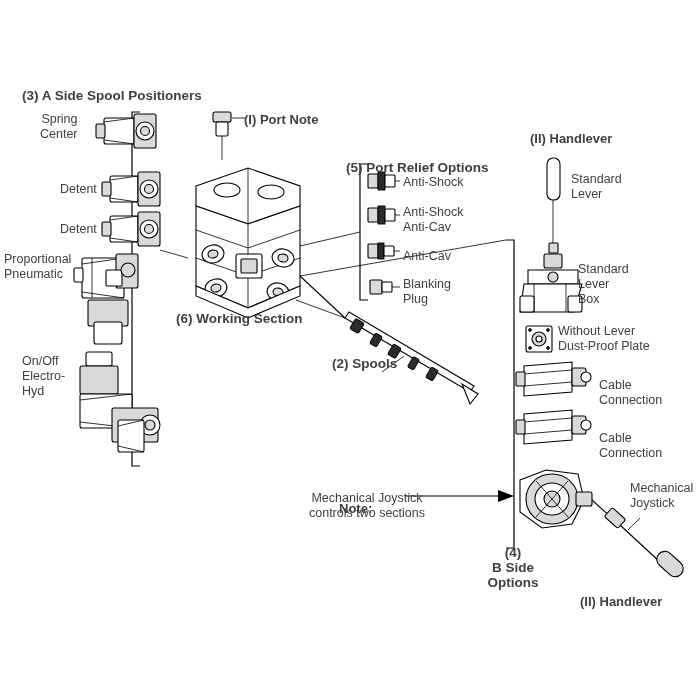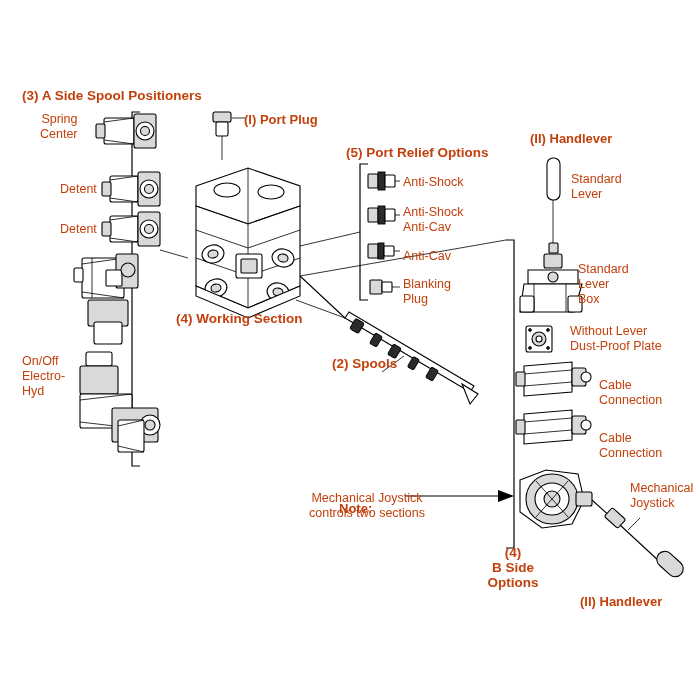--- a/index.html
+++ b/index.html
@@ -13,21 +13,21 @@
     height: 700px;
     background: #ffffff;
     font-family: "Liberation Sans", sans-serif;
     color: #000000;
     overflow: hidden;
   }
   .lbl {
     position: absolute;
     font-size: 12.5px;
     line-height: 15px;
-    color: #c2410c;
+    color: #404040;
     white-space: pre-line;
   }
   .lbl.bold {
     font-weight: bold;
     font-size: 13px;
   }
   .lbl.head {
     font-weight: bold;
     font-size: 13.5px;
   }
@@ -255,61 +255,63 @@
 
   <div class="lbl head" style="left:22px; top:88px;">(3)  A Side Spool Positioners</div>
 
   <div class="lbl" style="left:40px; top:112px; text-align:right;">Spring
 Center</div>
 
   <div class="lbl" style="left:60px; top:182px;">Detent</div>
 
   <div class="lbl" style="left:60px; top:222px;">Detent</div>
 
+  <div class="lbl" style="left:4px; top:252px;">Proportional
+Pneumatic</div>
 
   <div class="lbl" style="left:22px; top:354px;">On/Off
 Electro-
 Hyd</div>
 
-  <div class="lbl bold" style="left:244px; top:112px;">(I)  Port Plug</div>
-
-  <div class="lbl head" style="left:346px; top:145px;text-align:center;">(5) Port Relief Options</div>
+  <div class="lbl bold" style="left:244px; top:112px;">(I)  Port Note</div>
+
+  <div class="lbl head" style="left:346px; top:160px;text-align:center;">(5) Port Relief Options</div>
 
   <div class="lbl" style="left:403px; top:175px;">Anti-Shock</div>
 
   <div class="lbl" style="left:403px; top:205px;">Anti-Shock
 Anti-Cav</div>
 
   <div class="lbl" style="left:403px; top:249px;">Anti-Cav</div>
 
   <div class="lbl" style="left:403px; top:277px;">Blanking
 Plug</div>
 
   <div class="lbl bold" style="left:530px; top:131px;">(II)  Handlever</div>
 
   <div class="lbl" style="left:571px; top:172px;">Standard
 Lever</div>
 
   <div class="lbl" style="left:578px; top:262px;">Standard
 Lever
 Box</div>
 
-  <div class="lbl" style="left:558px; top:324px;margin-left:12px;">Without Lever
+  <div class="lbl" style="left:558px; top:324px;">Without Lever
 Dust-Proof Plate</div>
 
   <div class="lbl" style="left:599px; top:378px;">Cable
 Connection</div>
 
   <div class="lbl" style="left:599px; top:431px;">Cable
 Connection</div>
 
   <div class="lbl" style="left:600px; top:481px;margin-left:30px;">Mechanical
 Joystick</div>
 
-  <div class="lbl head" style="left:176px; top:311px;">(4) Working Section</div>
+  <div class="lbl head" style="left:176px; top:311px;">(6) Working Section</div>
 
   <div class="lbl head" style="left:332px; top:356px;">(2)  Spools</div>
 
   <div class="lbl head" style="left:478px; top:545px; text-align:center; width:70px;">(4)
 B Side
 Options</div>
 
   <div class="lbl bold" style="left:580px; top:594px;">(II)  Handlever</div>
 
   <div class="lbl bold" style="left:339px; top:472px;margin-top:29px;">Note:</div>

